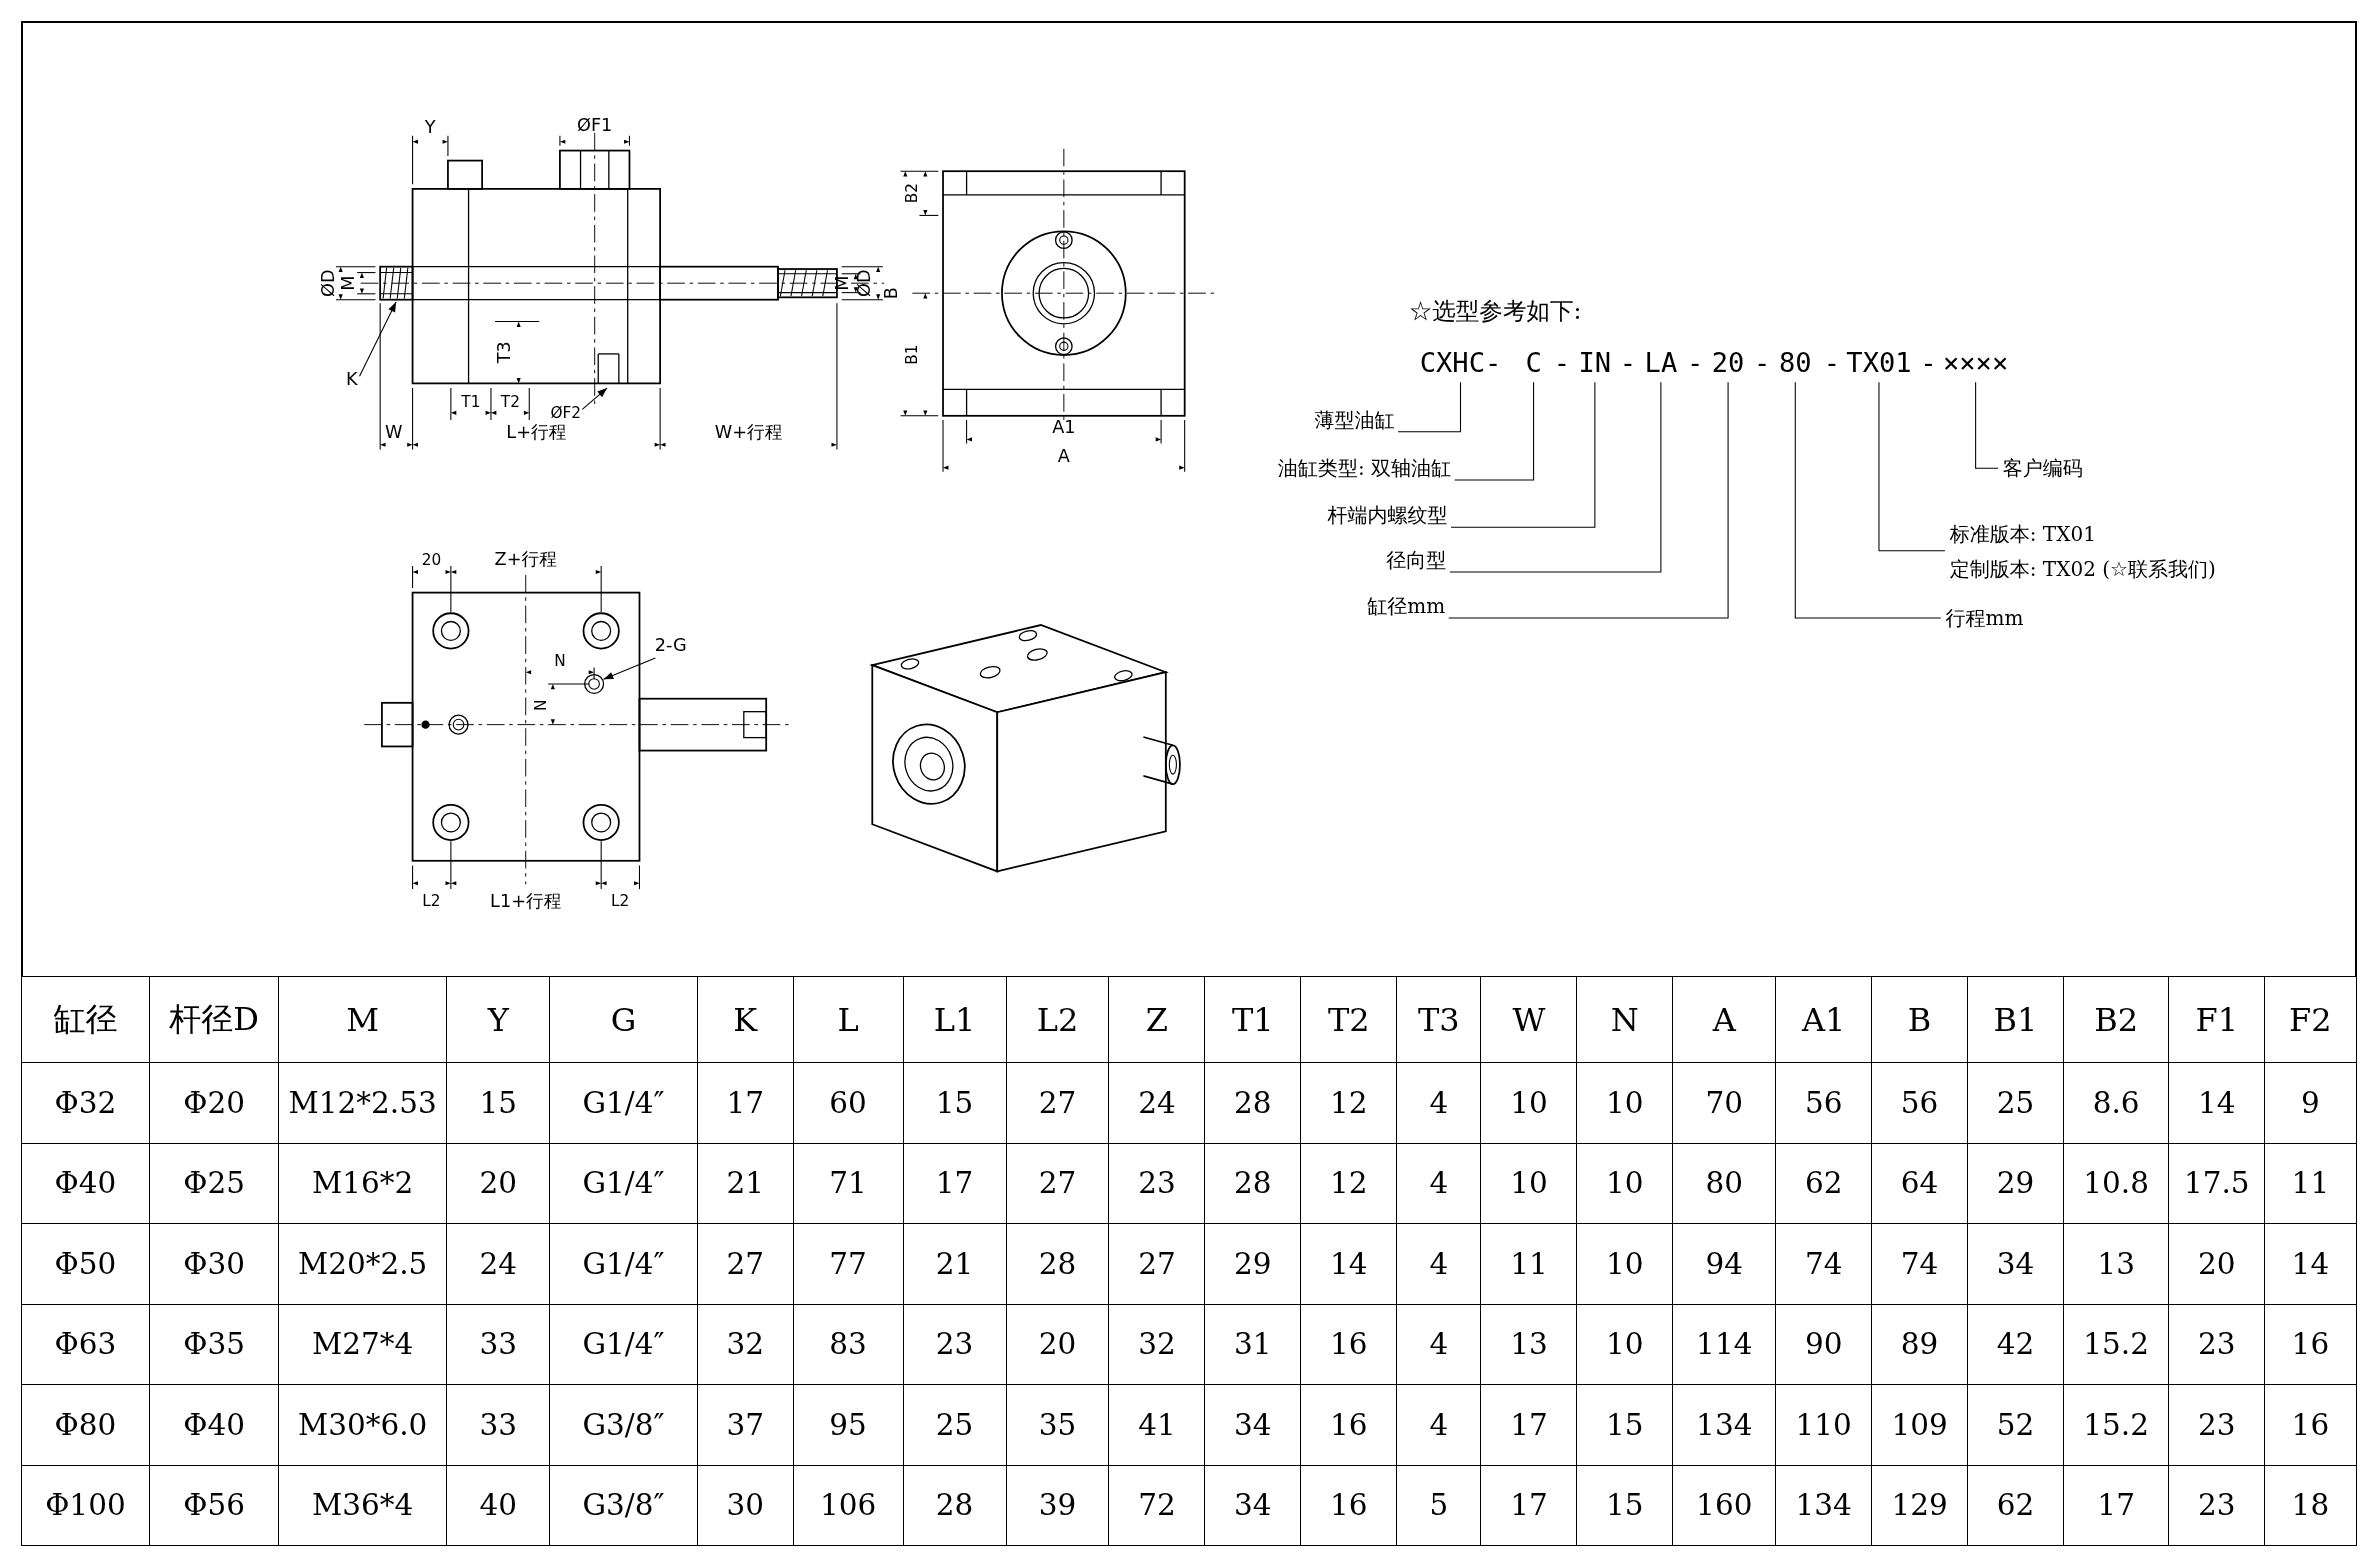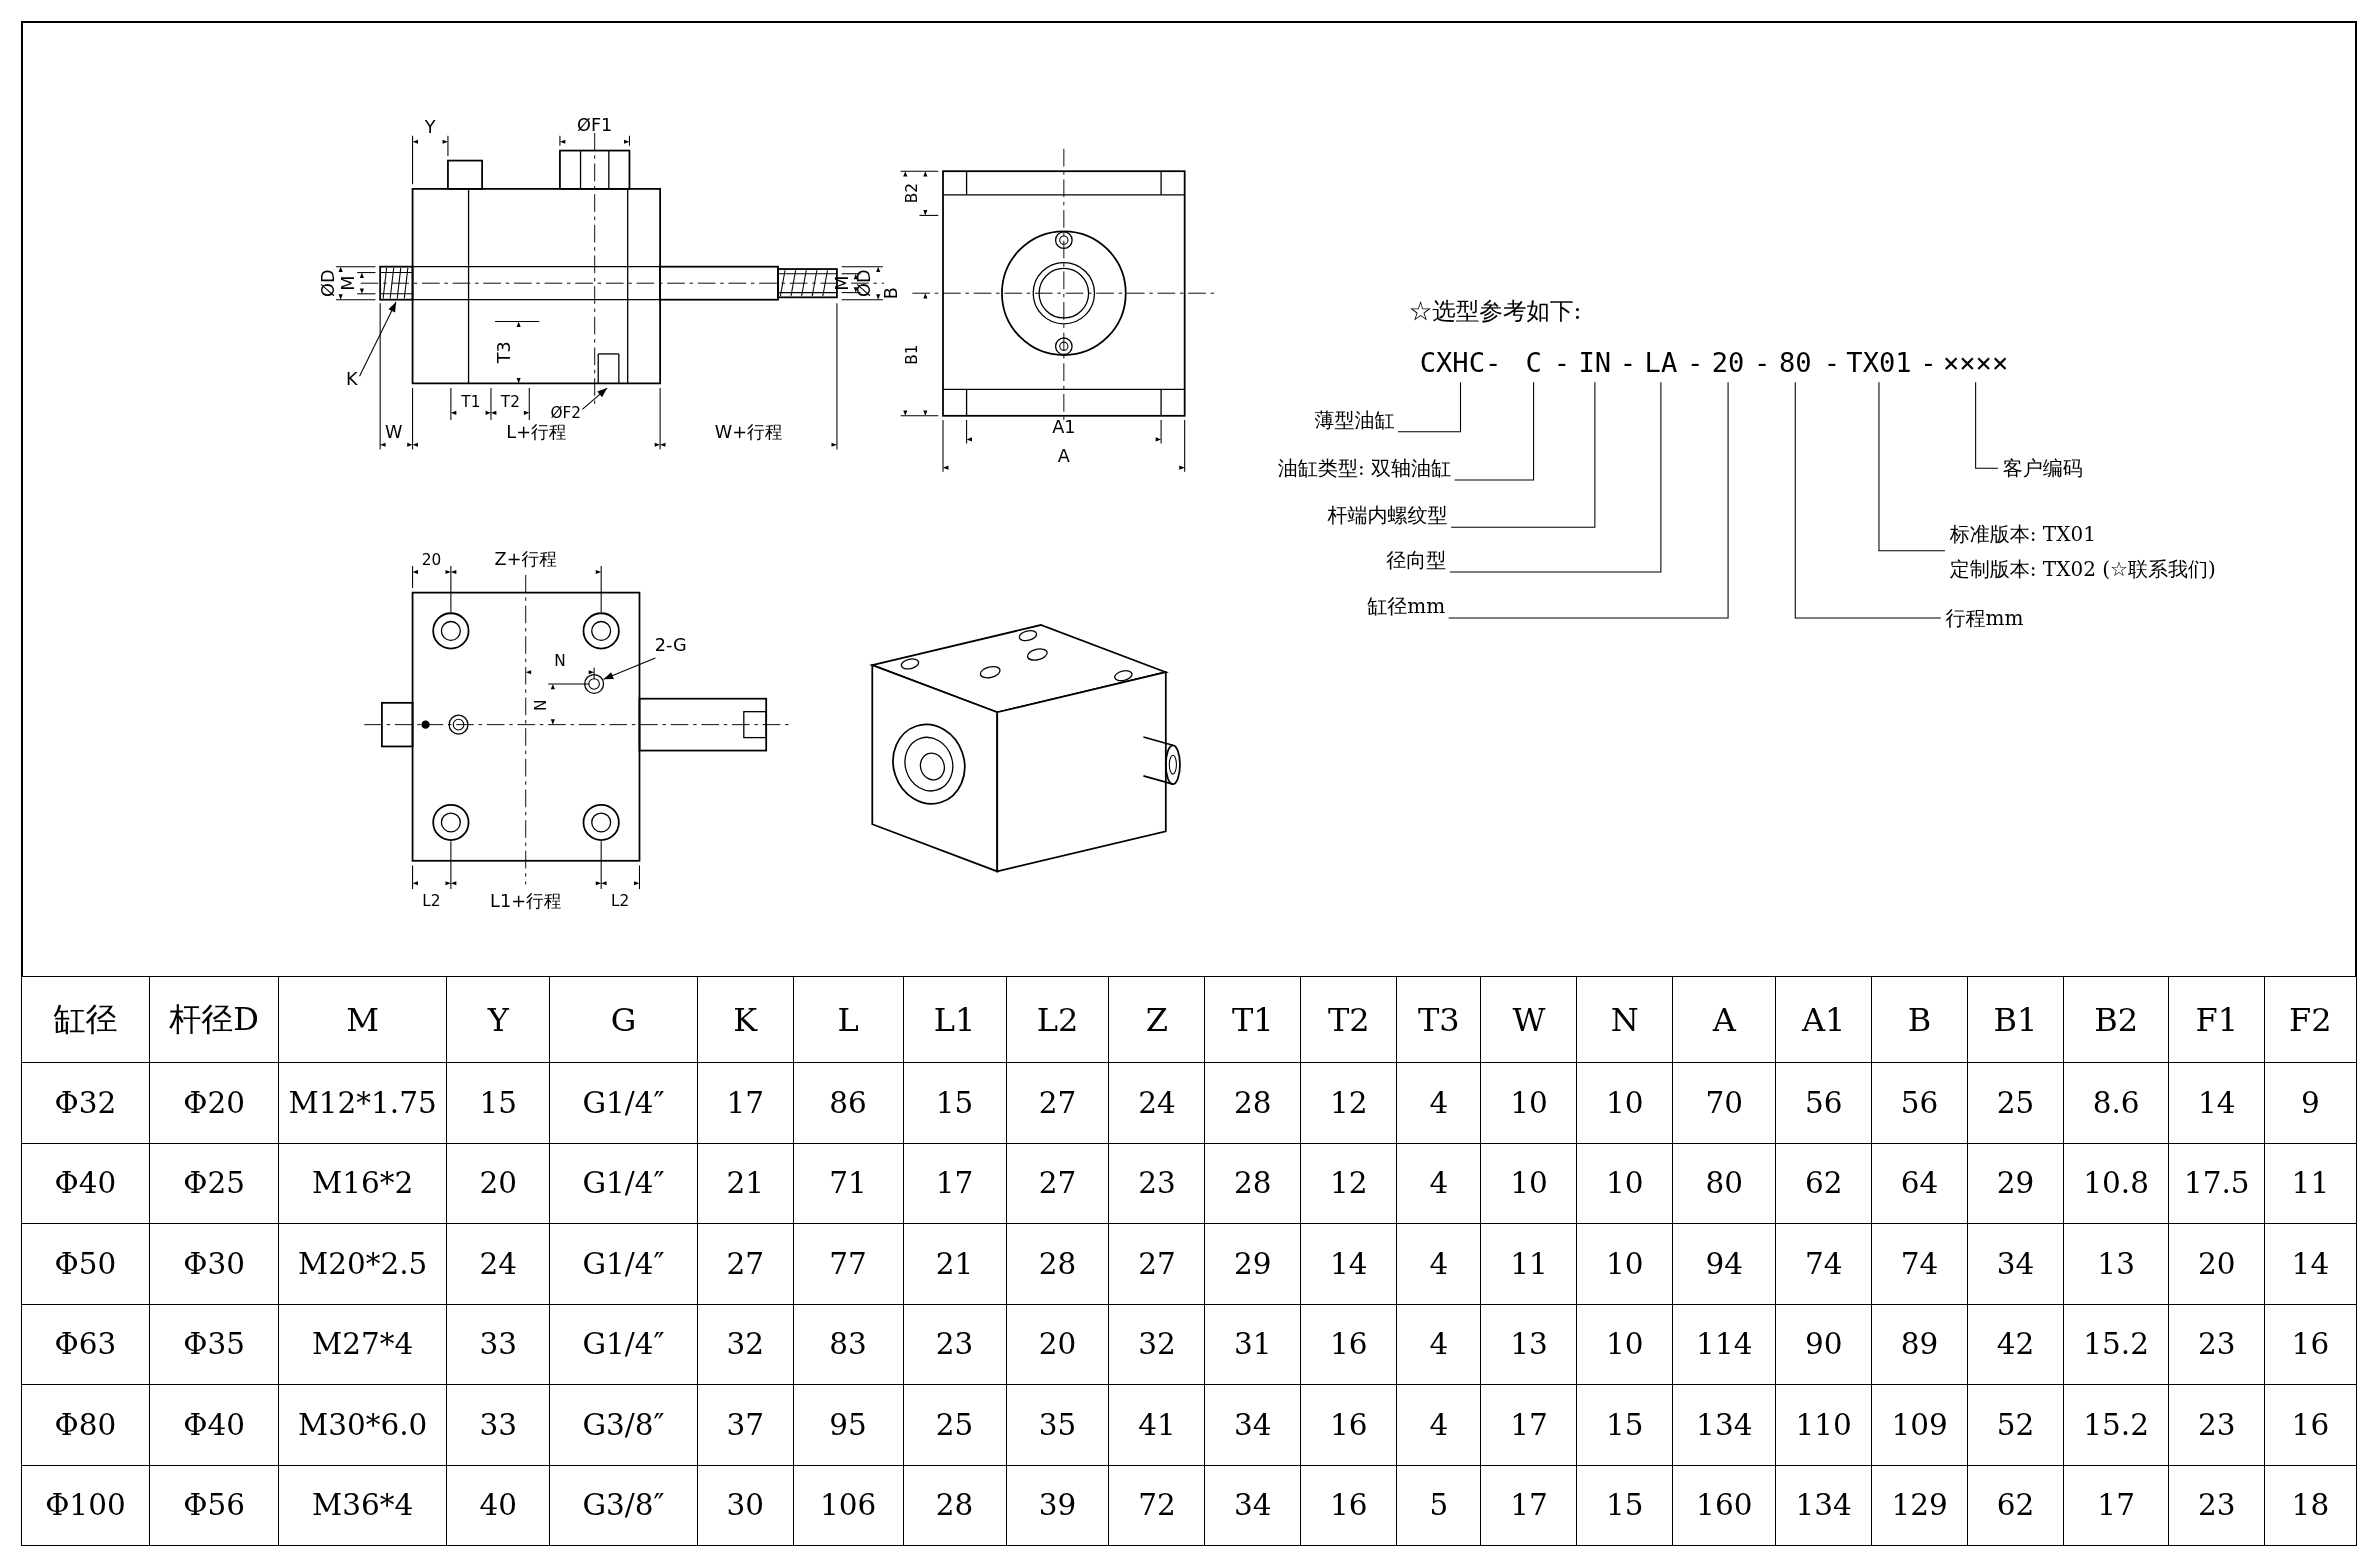--- a/index.html
+++ b/index.html
@@ -347,25 +347,25 @@
           <th>B1</th>
           <th>B2</th>
           <th>F1</th>
           <th>F2</th>
         </tr>
       </thead>
       <tbody>
         <tr>
           <td>Φ32</td>
           <td>Φ20</td>
-          <td>M12*1.75</td>
+          <td>M12*2.53</td>
           <td>15</td>
           <td>G1/4″</td>
           <td>17</td>
-          <td>86</td>
+          <td>60</td>
           <td>15</td>
           <td>27</td>
           <td>24</td>
           <td>28</td>
           <td>12</td>
           <td>4</td>
           <td>10</td>
           <td>10</td>
           <td>70</td>
           <td>56</td>

